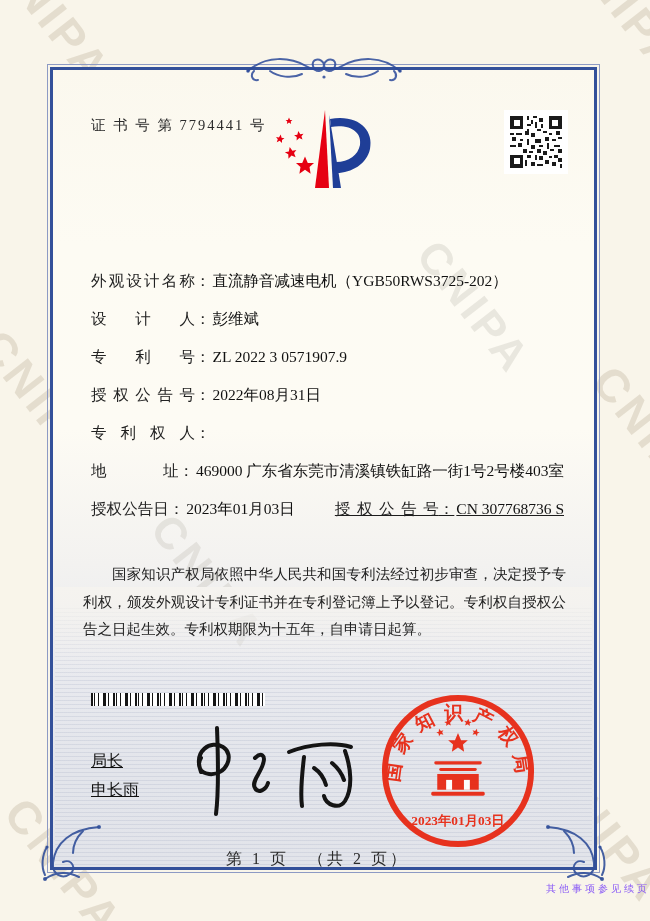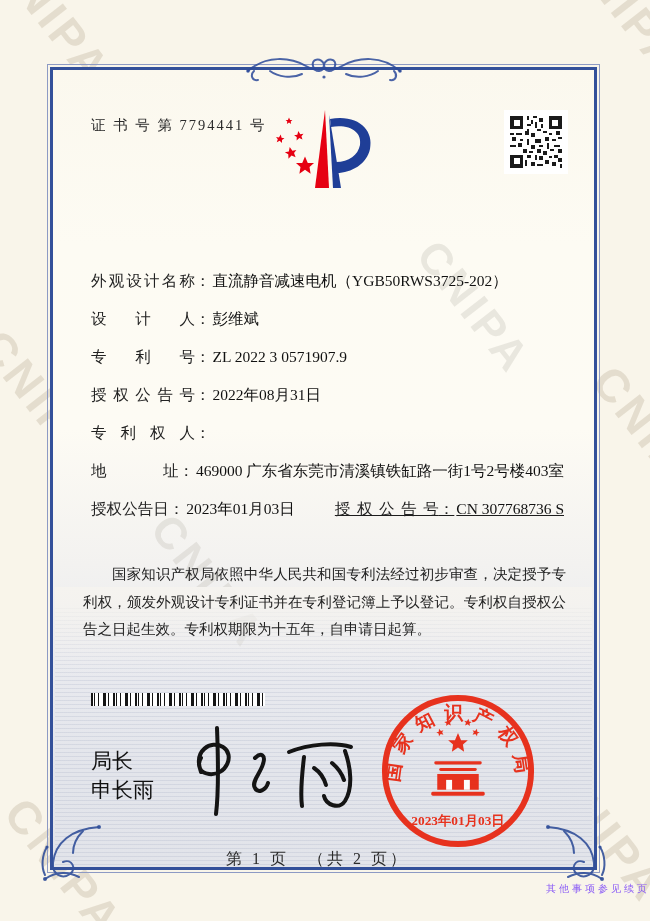--- a/index.html
+++ b/index.html
@@ -108,21 +108,21 @@
     position:absolute; left:38px; top:623px; width:174px; height:13px;
     background:
       repeating-linear-gradient(90deg,
         #161616 0 2px, #fff 2px 3px, #161616 3px 4px, #fff 4px 7px,
         #161616 7px 8px, #fff 8px 12px, #161616 12px 15px, #fff 15px 17px,
         #161616 17px 18px, #fff 18px 22px);
   }
   .director {
     position:absolute; left:38px; top:676px;
     font-family:"Liberation Sans","DejaVu Sans",sans-serif;
-    font-size:21px; color:#101010; line-height:29px;
+    font-size:16px; color:#101010; line-height:29px;text-decoration:underline;
   }
   .signature { position:absolute; left:118px; top:650px; width:212px; height:104px; }
   .seal { position:absolute; left:326px; top:622px; width:158px; height:158px; opacity:0.93; }
 
   .page-num {
     position:absolute; left:0; right:12px; top:779px;
     text-align:center; font-size:16px; letter-spacing:3px; color:#2b2b2b;
   }
   .continuation {
     position:absolute; left:0; right:0; top:882px;

